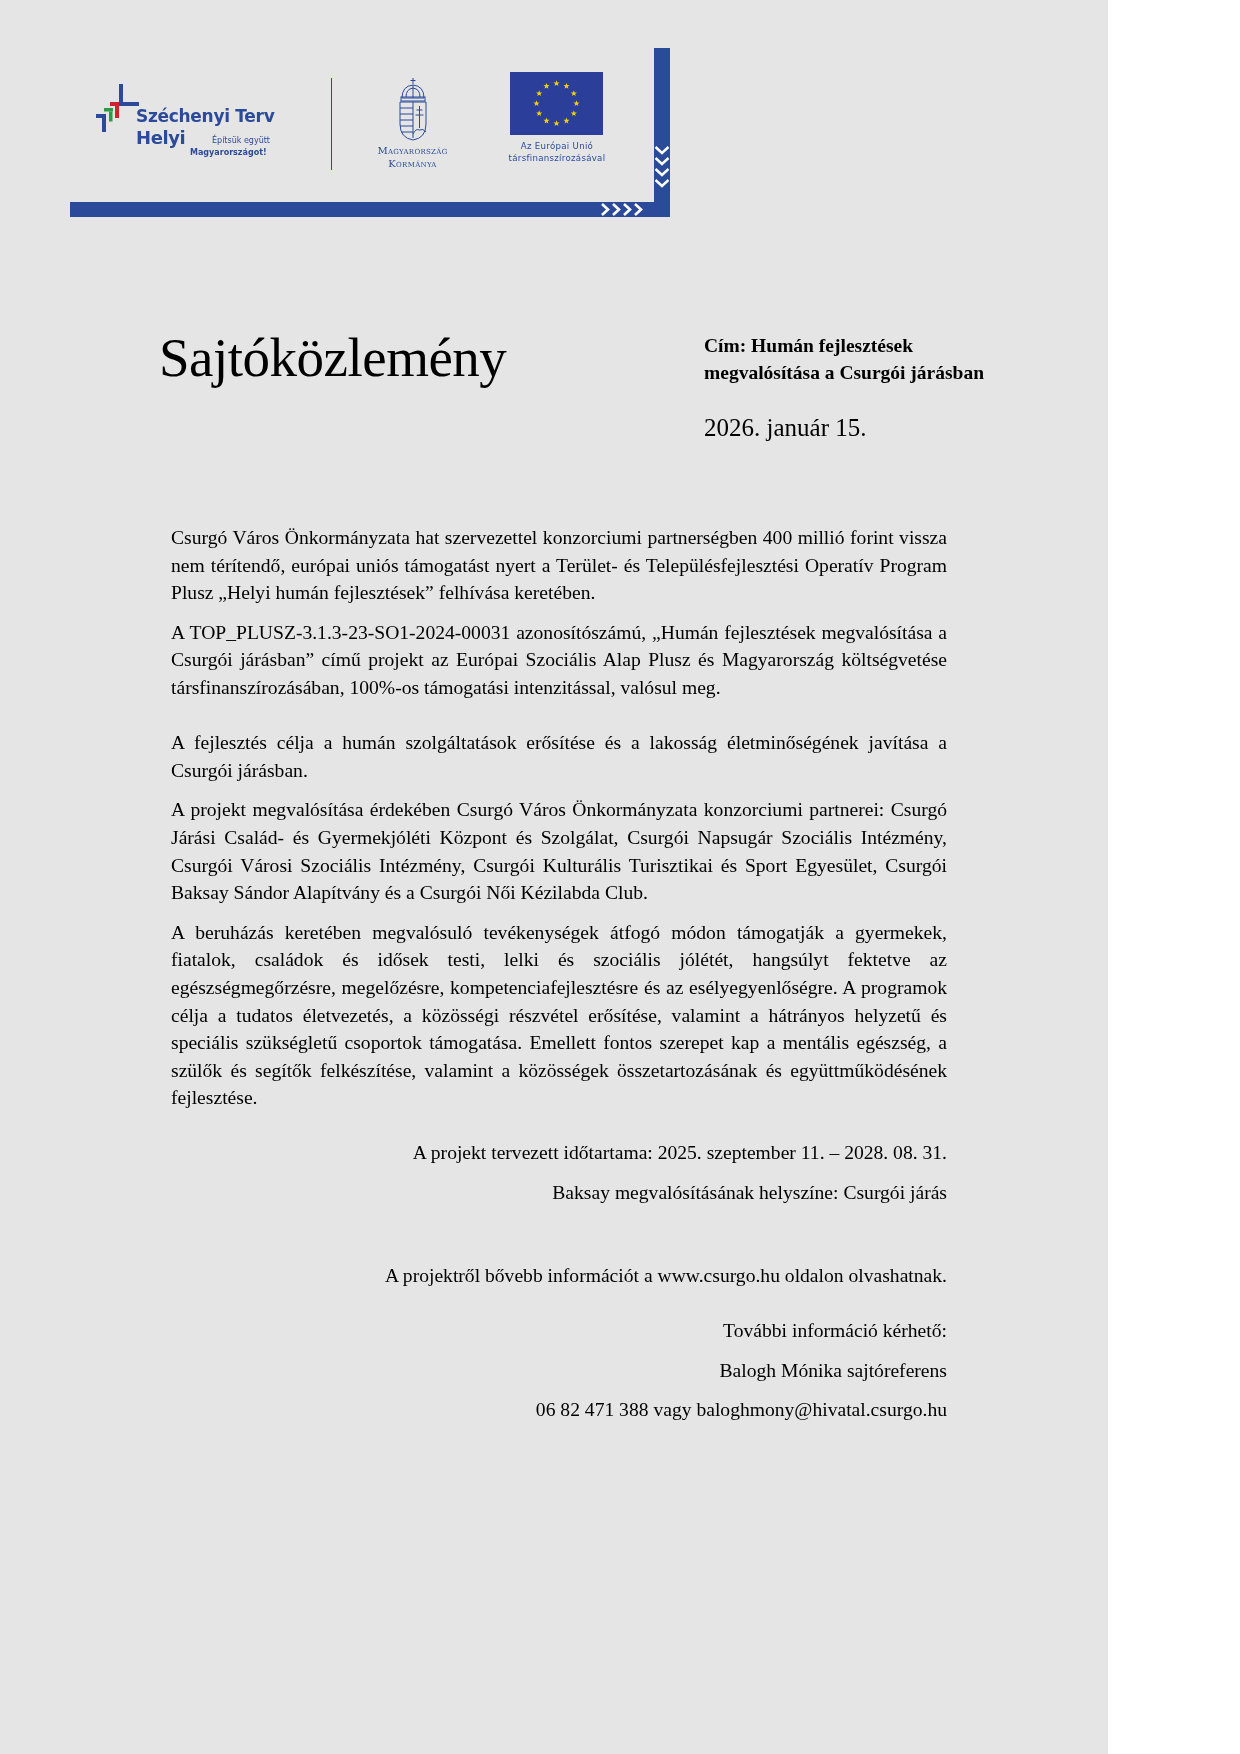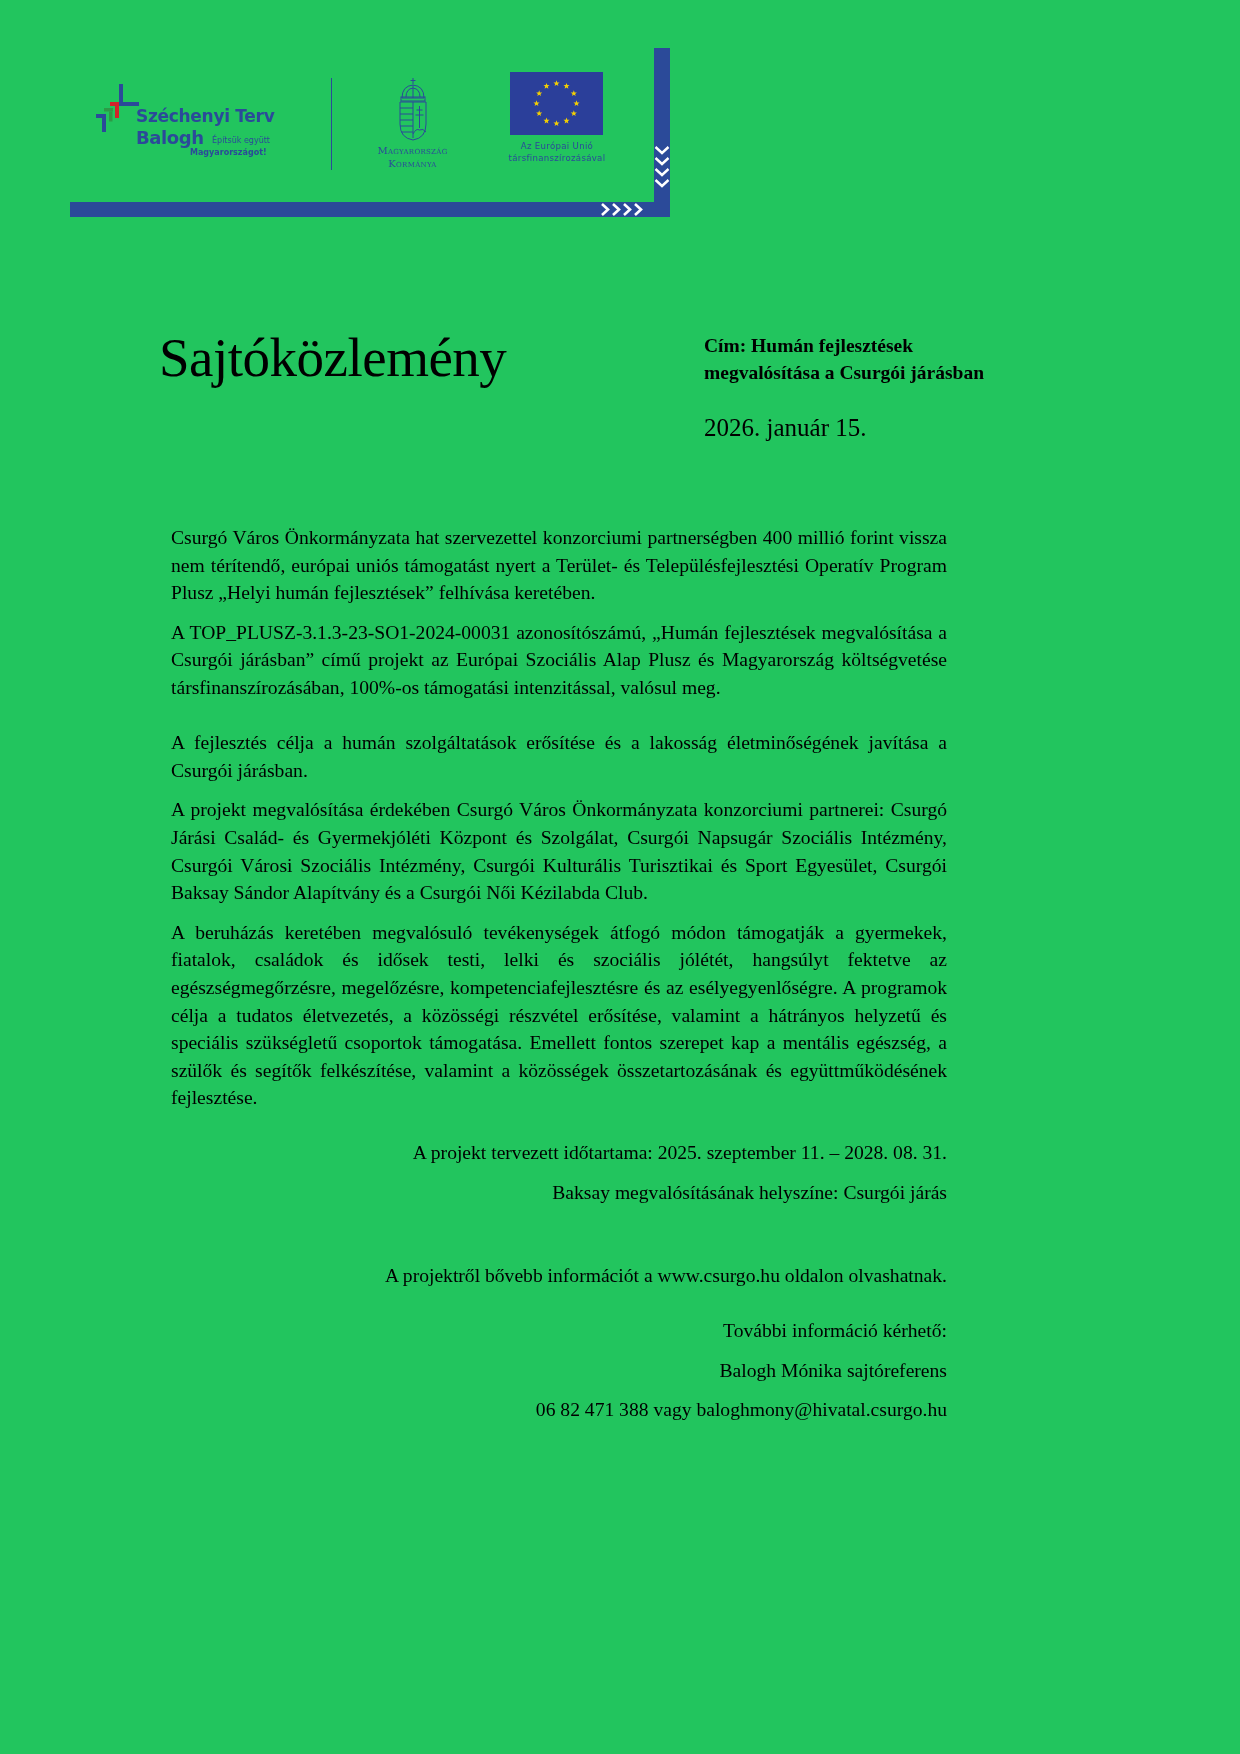--- a/index.html
+++ b/index.html
@@ -1,17 +1,17 @@
 <!DOCTYPE html>
 <html><head>
   <meta charset="utf-8">
   <style>
     html, body { margin: 0; padding: 0; background: #ffffff; }
     body { width: 1240px; height: 1754px; position: relative; overflow: hidden; }
-    .page { position: absolute; left: 0; top: 0; width: 1240px; height: 1754px; background: #22c55e; }
+    .page { position: absolute; left: 0; top: 0; width: 1108px; height: 1754px; background: #e5e5e5; }
 
     
     .banner { position: absolute; left: 0; top: 0; width: 700px; height: 230px; }
     .bar-h { position: absolute; left: 70px; top: 202px; width: 600px; height: 15px; background: #2b4a99; }
     .bar-v { position: absolute; left: 654px; top: 48px; width: 16px; height: 169px; background: #2b4a99; }
     .chev-h { position: absolute; left: 598px; top: 202px; width: 50px; height: 15px; }
     .chev-v { position: absolute; left: 654px; top: 144px; width: 16px; height: 46px; }
 
     .szt-logo { position: absolute; left: 96px; top: 84px; width: 210px; height: 90px; }
     .szt-mark { position: absolute; left: 0; top: 0; width: 44px; height: 50px; }
@@ -60,21 +60,21 @@
         <rect x="14" y="18" width="9" height="4" fill="#d2232a"></rect>
         <rect x="19" y="22" width="4" height="12" fill="#d2232a"></rect>
 
         <rect x="8" y="24" width="9" height="3.5" fill="#2e9a47"></rect>
         <rect x="13" y="27.5" width="3.5" height="10" fill="#2e9a47"></rect>
 
         <rect x="0" y="30" width="10" height="4" fill="#2b4a99"></rect>
         <rect x="6" y="34" width="4" height="14" fill="#2b4a99"></rect>
       </svg>
       <div class="szt-title">Széchenyi Terv</div>
-      <div class="szt-plusz">Balogh</div>
+      <div class="szt-plusz">Helyi</div>
       <div class="szt-slogan">
         <span class="s1">Építsük együtt</span>
         <span class="s2">Magyarországot!</span>
       </div>
     </div>
 
     <div class="divider"></div>
 
     <div class="hu-logo">
       <svg class="hu-crest" viewBox="0 0 32 64" fill="none" stroke="#2b4a99" stroke-width="1">

